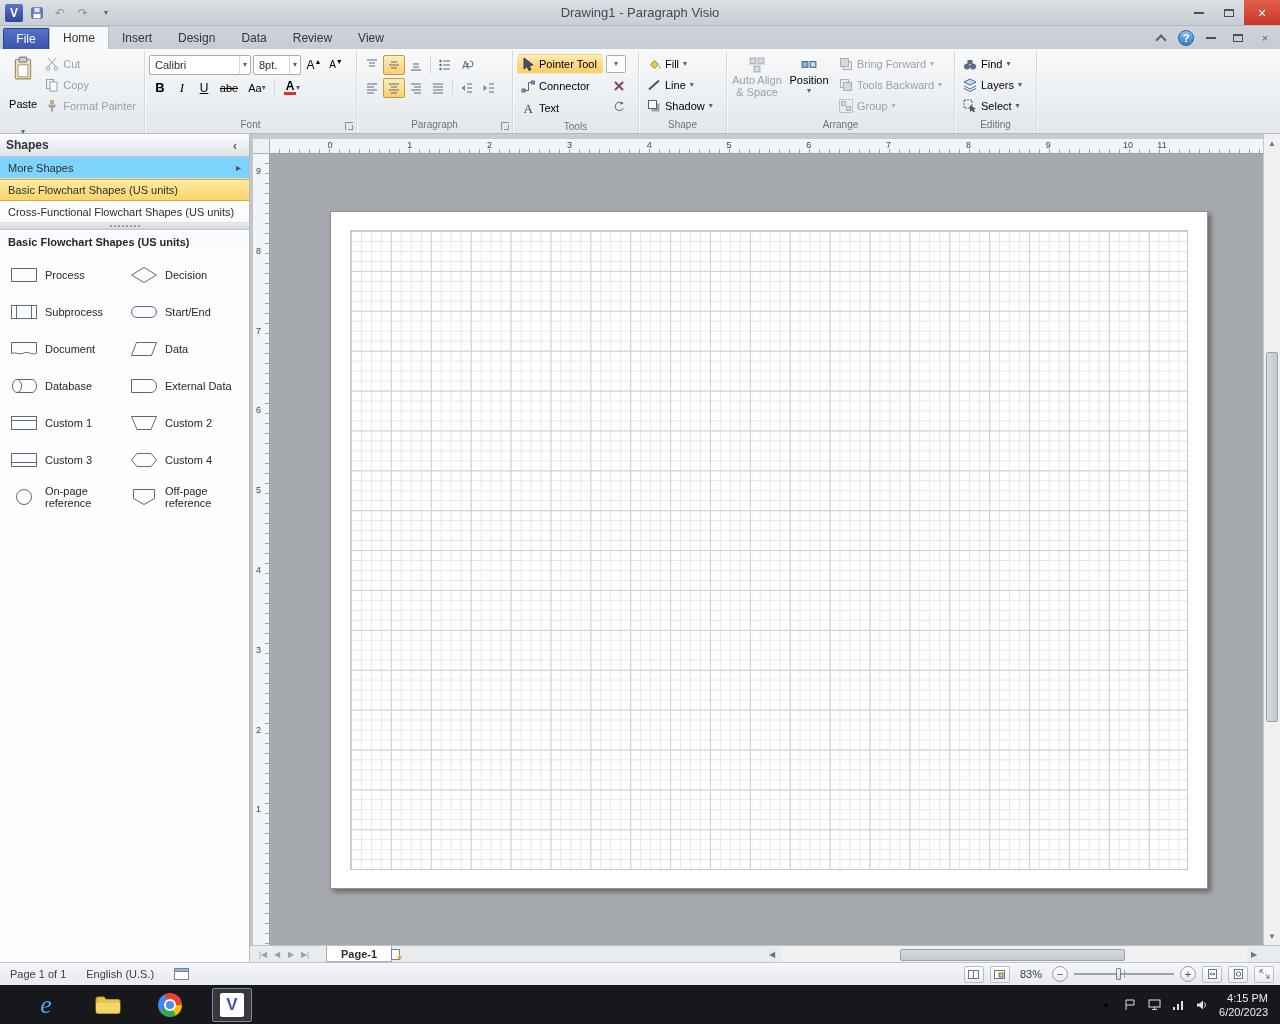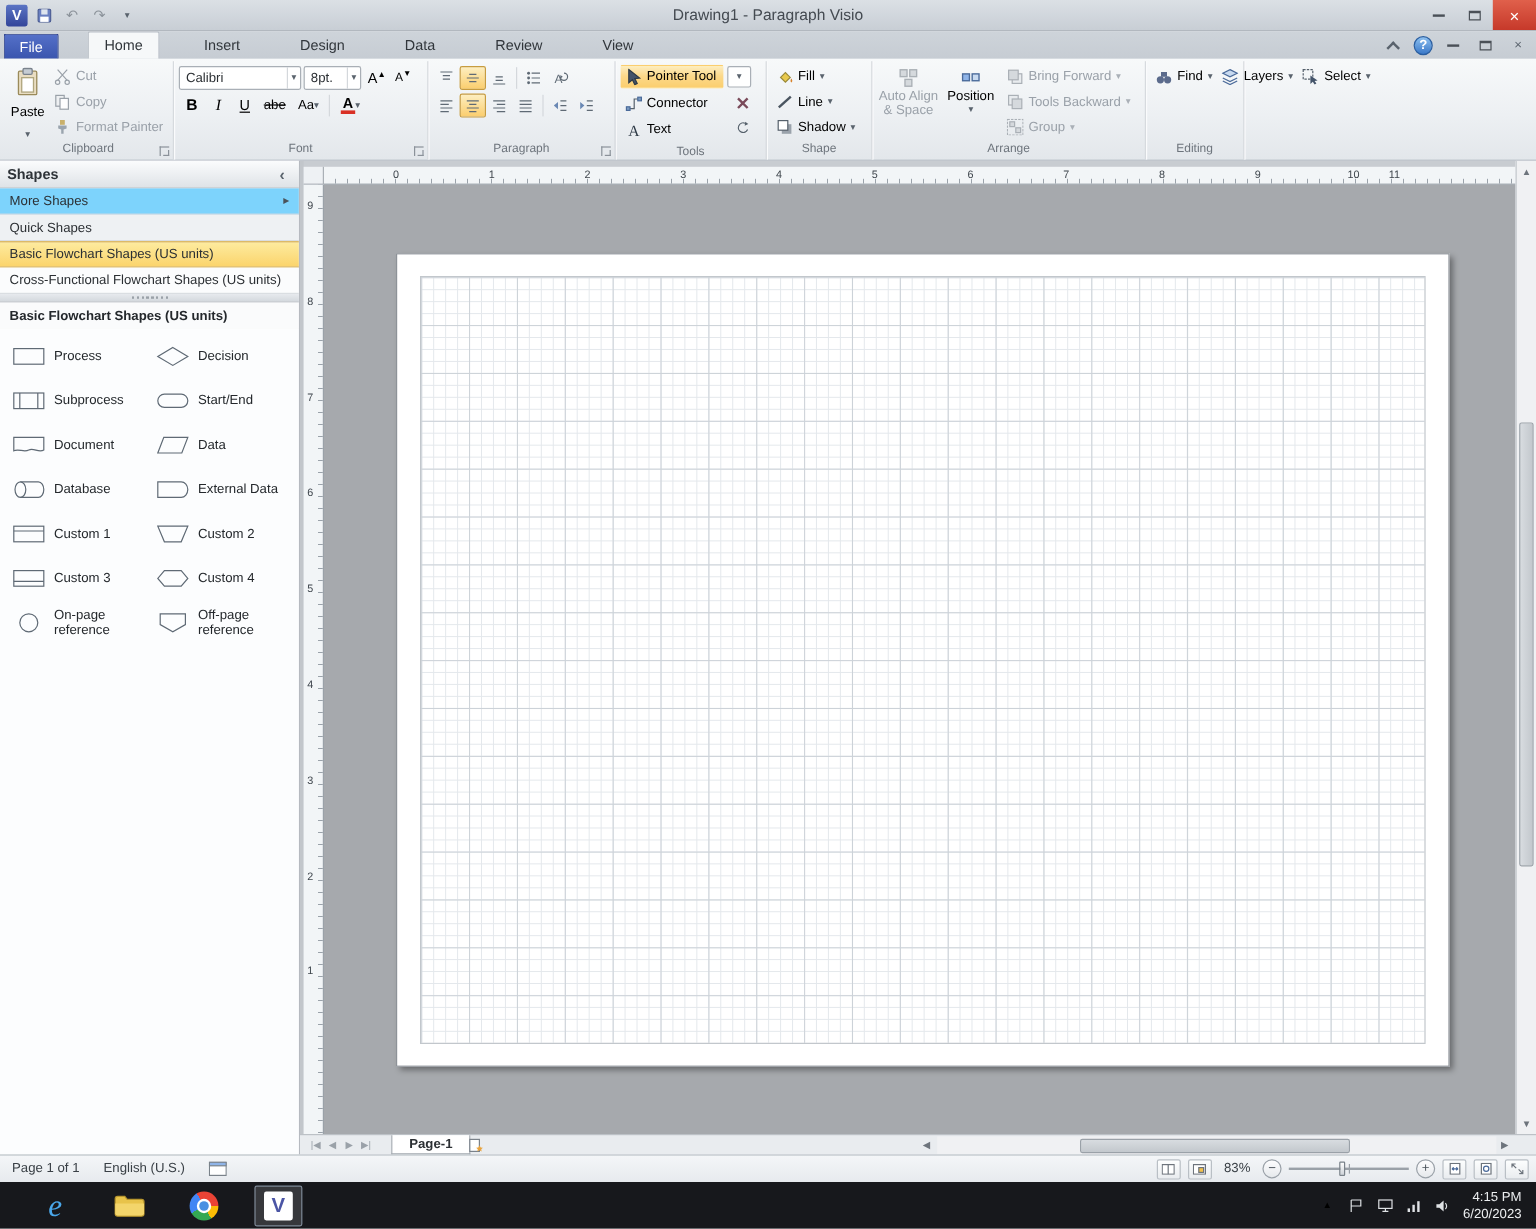--- a/index.html
+++ b/index.html
@@ -17,36 +17,36 @@
 .win-controls{margin-left:auto;display:flex;height:100%;z-index:2;}
 .win-btn{width:30px;height:100%;display:flex;align-items:center;justify-content:center;color:#4a5057;}
 .glyph-min{width:10px;height:0;border-top:2px solid #4a5057;}
 .glyph-max{width:10px;height:8px;border:1px solid #4a5057;border-top-width:2px;}
 .win-btn.close{width:36px;background:linear-gradient(#e0604b,#c6392a);color:#fff;font-size:14px;}
 
 
 .tabrow{position:absolute;left:0;top:26px;width:1280px;height:23px;background:linear-gradient(#ced4da,#c6ccd3);display:flex;align-items:flex-end;}
 .file-tab{width:46px;height:21px;margin-left:3px;border-radius:2px 2px 0 0;background:linear-gradient(#5470c8,#3a55ae);border:1px solid #2e4390;border-bottom:none;color:#fff;font-size:12px;display:flex;align-items:center;justify-content:center;}
 .rtabs{display:flex;align-items:flex-end;height:100%;}
-.rtab{padding:4px 13px 4px;font-size:12px;color:#31363b;margin-left:24px;}
+.rtab{padding:4px 13px 4px;font-size:12px;color:#31363b;}
 .rtab.active{background:#f6f8f9;border:1px solid #b9bfc6;border-bottom:none;border-radius:2px 2px 0 0;}
 .tabrow-right{margin-left:auto;display:flex;align-items:center;gap:7px;padding-right:5px;padding-bottom:3px;}
 .chev-up{width:10px;height:6px;position:relative;}
 .chev-up:before{content:"";position:absolute;left:1px;top:1px;width:6px;height:6px;border-left:2px solid #5a636d;border-top:2px solid #5a636d;transform:rotate(45deg);}
 .help-btn{width:16px;height:16px;border-radius:50%;background:linear-gradient(#8cc0f0,#3a78c8);border:1px solid #2a5ea0;color:#fff;font-weight:bold;font-size:11px;display:flex;align-items:center;justify-content:center;}
 .doc-btn{width:20px;height:16px;display:flex;align-items:center;justify-content:center;color:#5a636d;border:1px solid transparent;border-radius:2px;}
 
 
 .ribbon{position:absolute;left:0;top:49px;width:1280px;height:85px;background:linear-gradient(#f7f9fa,#edf0f3 55%,#e3e7eb);border-bottom:1px solid #b5bbc2;display:flex;align-items:stretch;padding:2px 0 0 3px;}
 .rgroup{position:relative;display:flex;flex-direction:column;border-right:1px solid #d6dade;box-shadow:1px 0 0 #fafbfc;}
 .rg-body{flex:1;display:flex;padding:2px 4px 0 4px;gap:2px;}
 .rg-label{height:16px;text-align:center;color:#6d747c;font-size:10px;line-height:15px;position:relative;}
 .launcher{position:absolute;right:3px;bottom:3px;width:8px;height:8px;border-left:1px solid #8b929a;border-top:1px solid #8b929a;}
 .launcher:before{content:"";position:absolute;right:0;bottom:0;width:4px;height:4px;border-right:1px solid #8b929a;border-bottom:1px solid #8b929a;}
-.big-btn{width:46px;display:flex;flex-direction:column;align-items:center;gap:1px;padding-top:2px;border:1px solid transparent;border-radius:2px;text-align:center;line-height:12px;justify-content:space-between;}
+.big-btn{width:46px;display:flex;flex-direction:column;align-items:center;gap:18px;padding-top:2px;border:1px solid transparent;border-radius:2px;text-align:center;line-height:12px;}
 .rg-col{display:flex;flex-direction:column;justify-content:flex-start;}
 .sm-btn{display:flex;align-items:center;gap:4px;height:21px;padding:0 3px;border:1px solid transparent;border-radius:2px;white-space:nowrap;}
 .dim{color:#9aa1a9;}
 .hl{background:linear-gradient(#fdeec0,#fcd98b 45%,#fbce6e);border:1px solid #c79c3f;text-align:right;}
 .caret-s{font-size:8px;color:#5a636d;line-height:8px;}
 .dim .caret-s{color:#aab0b7;}
 .combo{display:flex;align-items:center;height:20px;background:#fff;border:1px solid #a9afb6;border-radius:2px;padding-left:5px;margin-right:2px;}
 .combo .caret-s{margin-left:auto;border-left:1px solid #d4d8dc;padding:0 3px;align-self:stretch;display:flex;align-items:center;}
 .ftool{width:22px;height:20px;display:flex;align-items:center;justify-content:center;border:1px solid transparent;border-radius:2px;}
 .fontrow{display:flex;align-items:center;height:23px;}
@@ -515,21 +515,21 @@
               </svg>
             <span>Group</span>
             <span class="caret-s">▾</span>
           </button>
         </div>
       </div>
       <div class="rg-label"><span>Arrange</span></div>
     </div>
 
     <div class="rgroup" style="width:82px">
-      <div class="rg-body" style="flex-direction:row;gap:0;">
+      <div class="rg-body" style="flex-direction:column;gap:0;">
         <button class="sm-btn">
           <svg class="icon14" viewBox="0 0 14 14">
               <circle cx="4" cy="9.5" r="3" fill="#5b6b8c"></circle>
               <circle cx="10" cy="9.5" r="3" fill="#5b6b8c"></circle>
               <rect x="4.5" y="3" width="5" height="4" fill="#5b6b8c"></rect>
             </svg>
           <span>Find</span>
           <span class="caret-s">▾</span>
         </button>
         <button class="sm-btn">
@@ -555,23 +555,20 @@
   </div>
 
   <div class="shapes-panel">
     <div class="sp-header">
       <span>Shapes</span>
       <button class="sp-collapse"><span>‹</span></button>
     </div>
     <div class="sp-row">
       <span>More Shapes</span>
       <span class="arrow">▸</span>
-    </div>
-    <div class="sp-row" style="background:#eef1f3;">
-      <span>Quick Shapes</span>
     </div>
     <div>
         <div class="stencil selected">Basic Flowchart Shapes (US units)</div>
         <div class="stencil">Cross-Functional Flowchart Shapes (US units)</div>
       </div>
     <div class="sp-splitter"></div>
     <div class="sp-section">Basic Flowchart Shapes (US units)</div>
     <div class="shapes-grid">
         <div class="master">
           <svg class="mic" viewBox="0 0 30 20" fill="#fcfdfe" stroke="#5f6a75">

